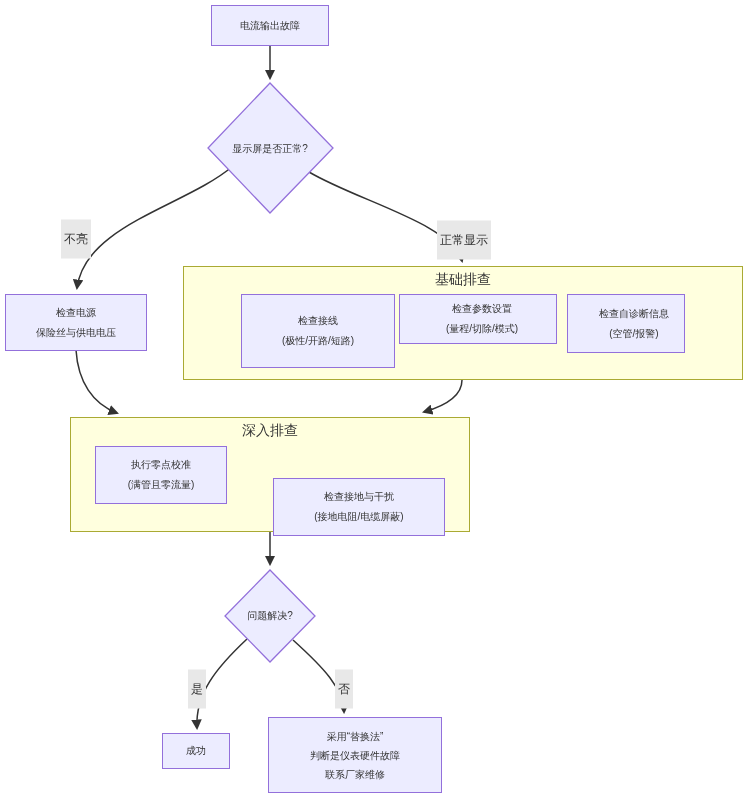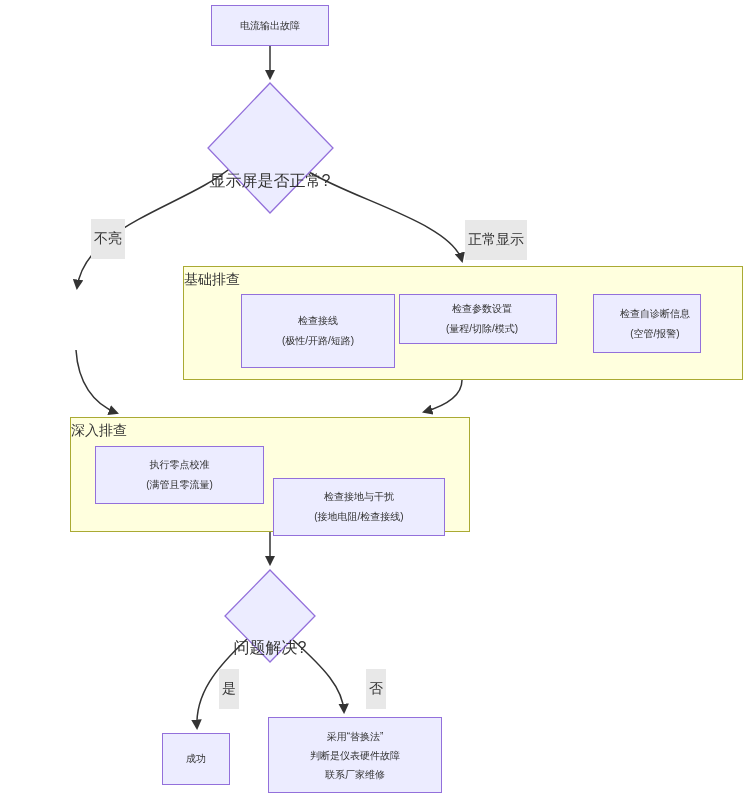--- a/index.html
+++ b/index.html
@@ -13,21 +13,21 @@
   }
   .cluster {
     position:absolute;
     background:var(--cluster-fill,#FFFFDE);
     border:1px solid var(--cluster-border,#AAAA33);
     box-sizing:border-box;
     z-index:1;
   }
   .cluster-title {
     position:absolute; top:4px; left:0; right:0;
-    text-align:left; font-size:14px;
+    text-align:center; font-size:14px;
     color:var(--text,#333);
   }
   svg.edges {
     position:absolute; left:0; top:0;
     width:750px; height:799px;
     z-index:2;
   }
   .edge { fill:none; stroke:var(--edge,#333); stroke-width:1.5px; }
   .diamond { fill:var(--node-fill,#ECECFF); stroke:var(--node-border,#9370DB); stroke-width:1.3px; }
   #arrowhead path { fill:var(--edge,#333); }
@@ -37,31 +37,29 @@
     border:1px solid var(--node-border,#9370DB);
     box-sizing:border-box;
     display:flex; flex-direction:column;
     align-items:center; justify-content:center;
     text-align:center;
     font-size:10px; line-height:20px;
     z-index:3;
   }
   .dlabel {
     position:absolute; transform:translate(-50%,-50%);
-    font-size:16px; text-align:center; white-space:nowrap;
+    font-size:10px; text-align:center; white-space:nowrap;
     z-index:4;
-    margin-top:32px;
   }
   .elabel {
     position:absolute; transform:translate(-50%,-50%);
     background:var(--edge-label-bg,#E8E8E8);
     padding:11px 3px;
-    font-size:14px; white-space:nowrap;
+    font-size:12px; white-space:nowrap;
     z-index:4;
-    margin-left:32px;
   }
 </style>
 </head>
 <body>
 
 <div class="canvas">
 
   <div class="cluster" style="left:183px; top:266px; width:560px; height:114px;">
     <div class="cluster-title">基础排查</div>
   </div>
@@ -86,47 +84,51 @@
     <path class="edge" d="M293,640 C324,668 343,688 344,712" marker-end="url(#arrowhead)"></path>
 
     <polygon class="diamond" points="270,83 333,148 270,213 208,148"></polygon>
     <polygon class="diamond" points="270,570 315,616 270,662 225,616"></polygon>
   </svg>
 
   <div class="node" style="left:211px; top:5px; width:118px; height:41px;">
     <span>电流输出故障</span>
   </div>
 
+  <div class="node" style="left:5px; top:294px; width:142px; height:57px;">
+    <span>检查电源</span>
+    <span>保险丝与供电电压</span>
+  </div>
 
   <div class="node" style="left:209px; top:294px; width:154px; height:74px;margin-left:32px;">
     <span>检查接线</span>
     <span>(极性/开路/短路)</span>
   </div>
 
   <div class="node" style="left:399px; top:294px; width:158px; height:50px;padding-left:8px;">
     <span>检查参数设置</span>
     <span>(量程/切除/模式)</span>
   </div>
 
-  <div class="node" style="left:593px; top:294px; width:108px; height:59px;padding-left:16px;">
+  <div class="node" style="left:567px; top:294px; width:118px; height:59px;padding-left:16px;">
     <span>检查自诊断信息</span>
     <span>(空管/报警)</span>
   </div>
 
-  <div class="node" style="left:95px; top:446px; width:169px; height:58px;">
+  <div class="node" style="left:95px; top:446px; width:132px; height:58px;">
     <span>执行零点校准</span>
     <span>(满管且零流量)</span>
   </div>
 
   <div class="node" style="left:273px; top:446px; width:172px; height:58px;margin-top:32px;">
     <span>检查接地与干扰</span>
-    <span>(接地电阻/检查接线)</span>
+    <span>(接地电阻/电缆屏蔽)</span>
   </div>
 
-  <div class="node" style="left:162px; top:733px; width:68px; height:52px;">
+  <div class="node" style="left:162px; top:733px; width:68px; height:36px;">
     <span>成功</span>
   </div>
 
   <div class="node" style="left:268px; top:717px; width:174px; height:76px; line-height:19px;">
     <span>采用“替换法”</span>
     <span>判断是仪表硬件故障</span>
     <span>联系厂家维修</span>
   </div>
 
   <div class="dlabel" style="left:270px; top:149px;">显示屏是否正常?</div>

